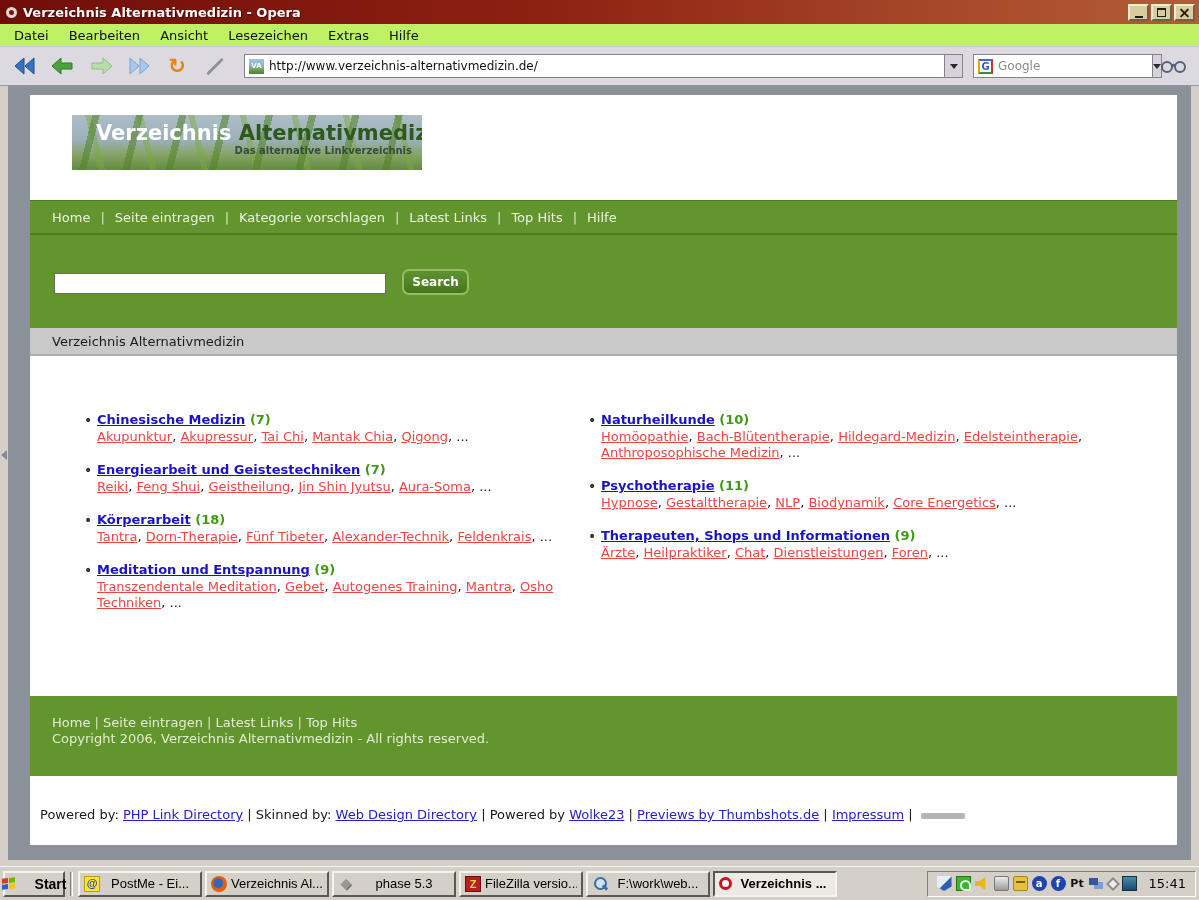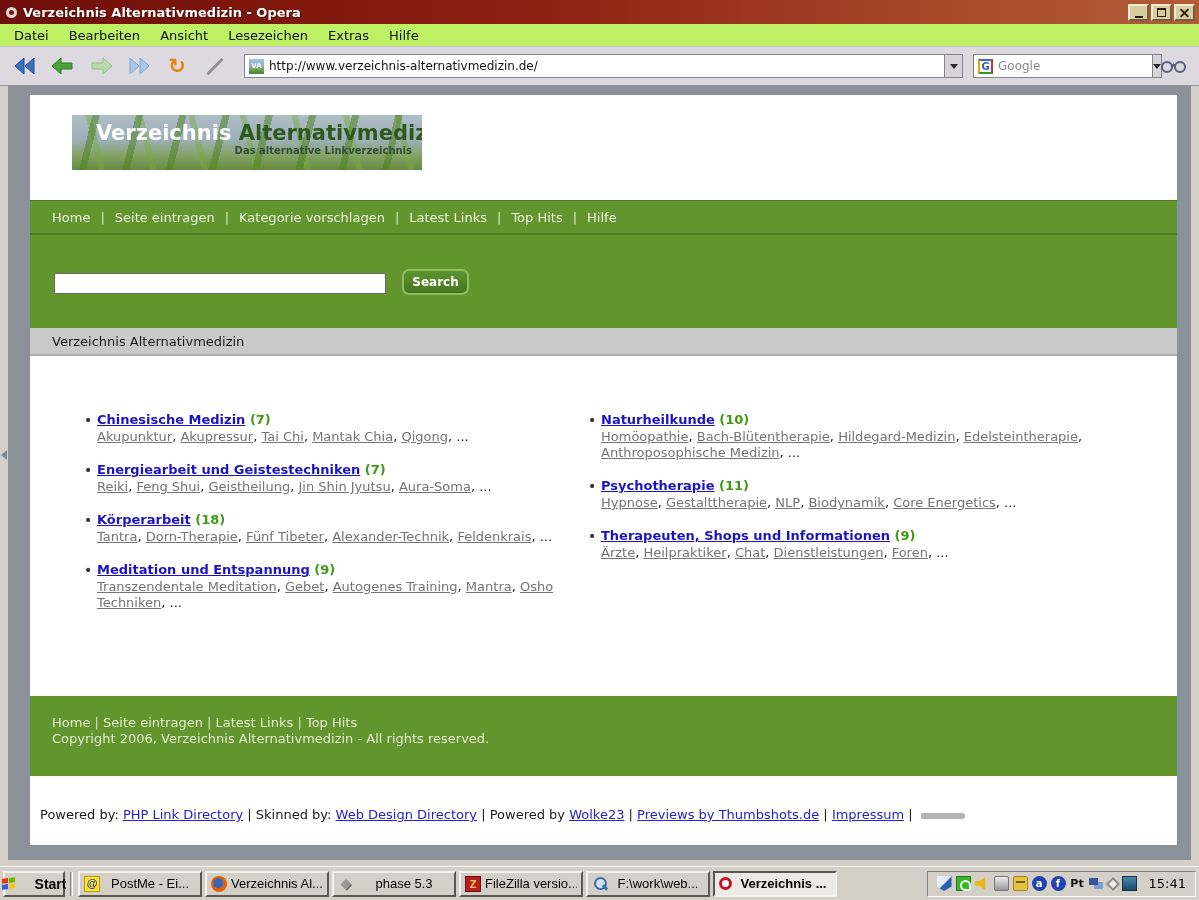--- a/index.html
+++ b/index.html
@@ -138,21 +138,21 @@
   .listing { position:absolute; left:0; top:261px; width:1147px; height:354px;
     padding:56px 0 12px 54px; display:flex; }
   .col-left { width:476px; }
   .col-right { width:512px; margin-left:28px; }
   .cat-block { position:relative; padding-left:13px; margin-bottom:17px; }
   .cat-bullet { position:absolute; left:0; top:0; color:#333; }
   .cat-bullet::before { content:"•"; font-size:14px; }
   .cat-title { color:#1a12c8; font-weight:bold; text-decoration:underline; cursor:pointer; }
   .cat-count { color:#3f9a12; font-weight:bold; }
   .cat-links { margin-top:2px; line-height:16px; }
-  .sub-link { color:#737373; text-decoration:underline; cursor:pointer; }
+  .sub-link { color:#ef4444; text-decoration:underline; cursor:pointer; }
   .link-sep { color:#1a1a1a; }
   .ellipsis { color:#1a1a1a; }
 
   
   .page-footer {
     position:absolute; left:0; top:601px; width:1147px; height:80px;
     background:#63952e; color:#e4ecd2; padding:19px 0 0 22px; line-height:16px;
   }
   .footer-link { color:#e4ecd2; text-decoration:none; cursor:pointer; }
   .footer-sep { color:#d6e3bd; }

